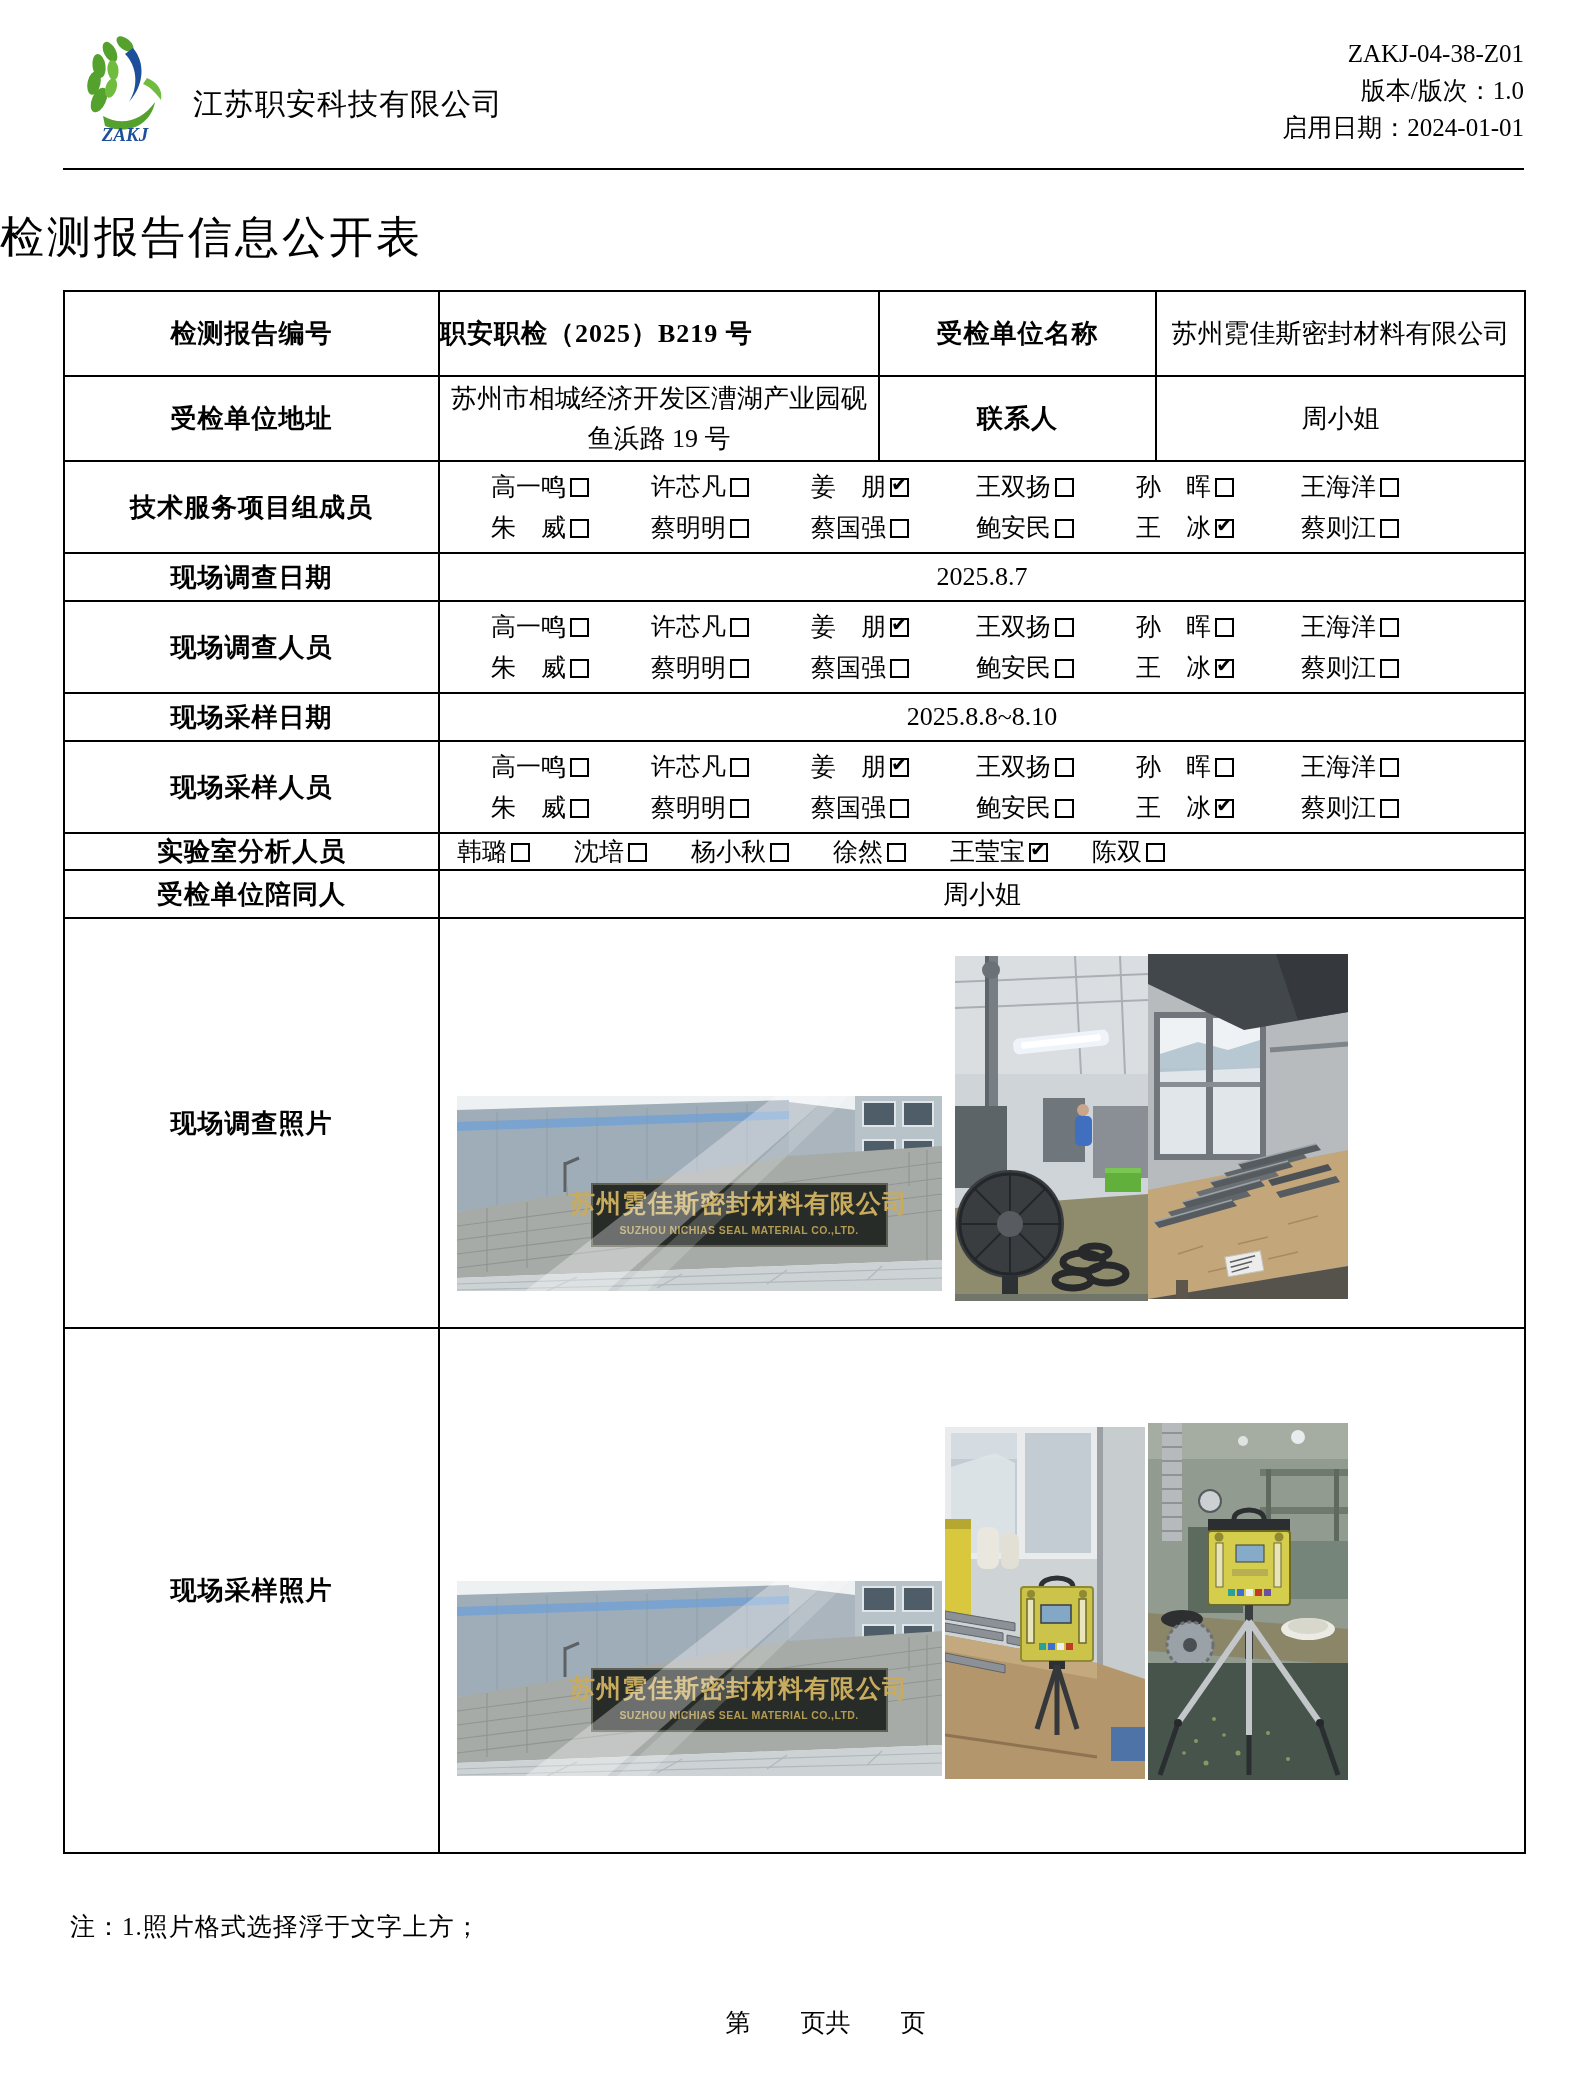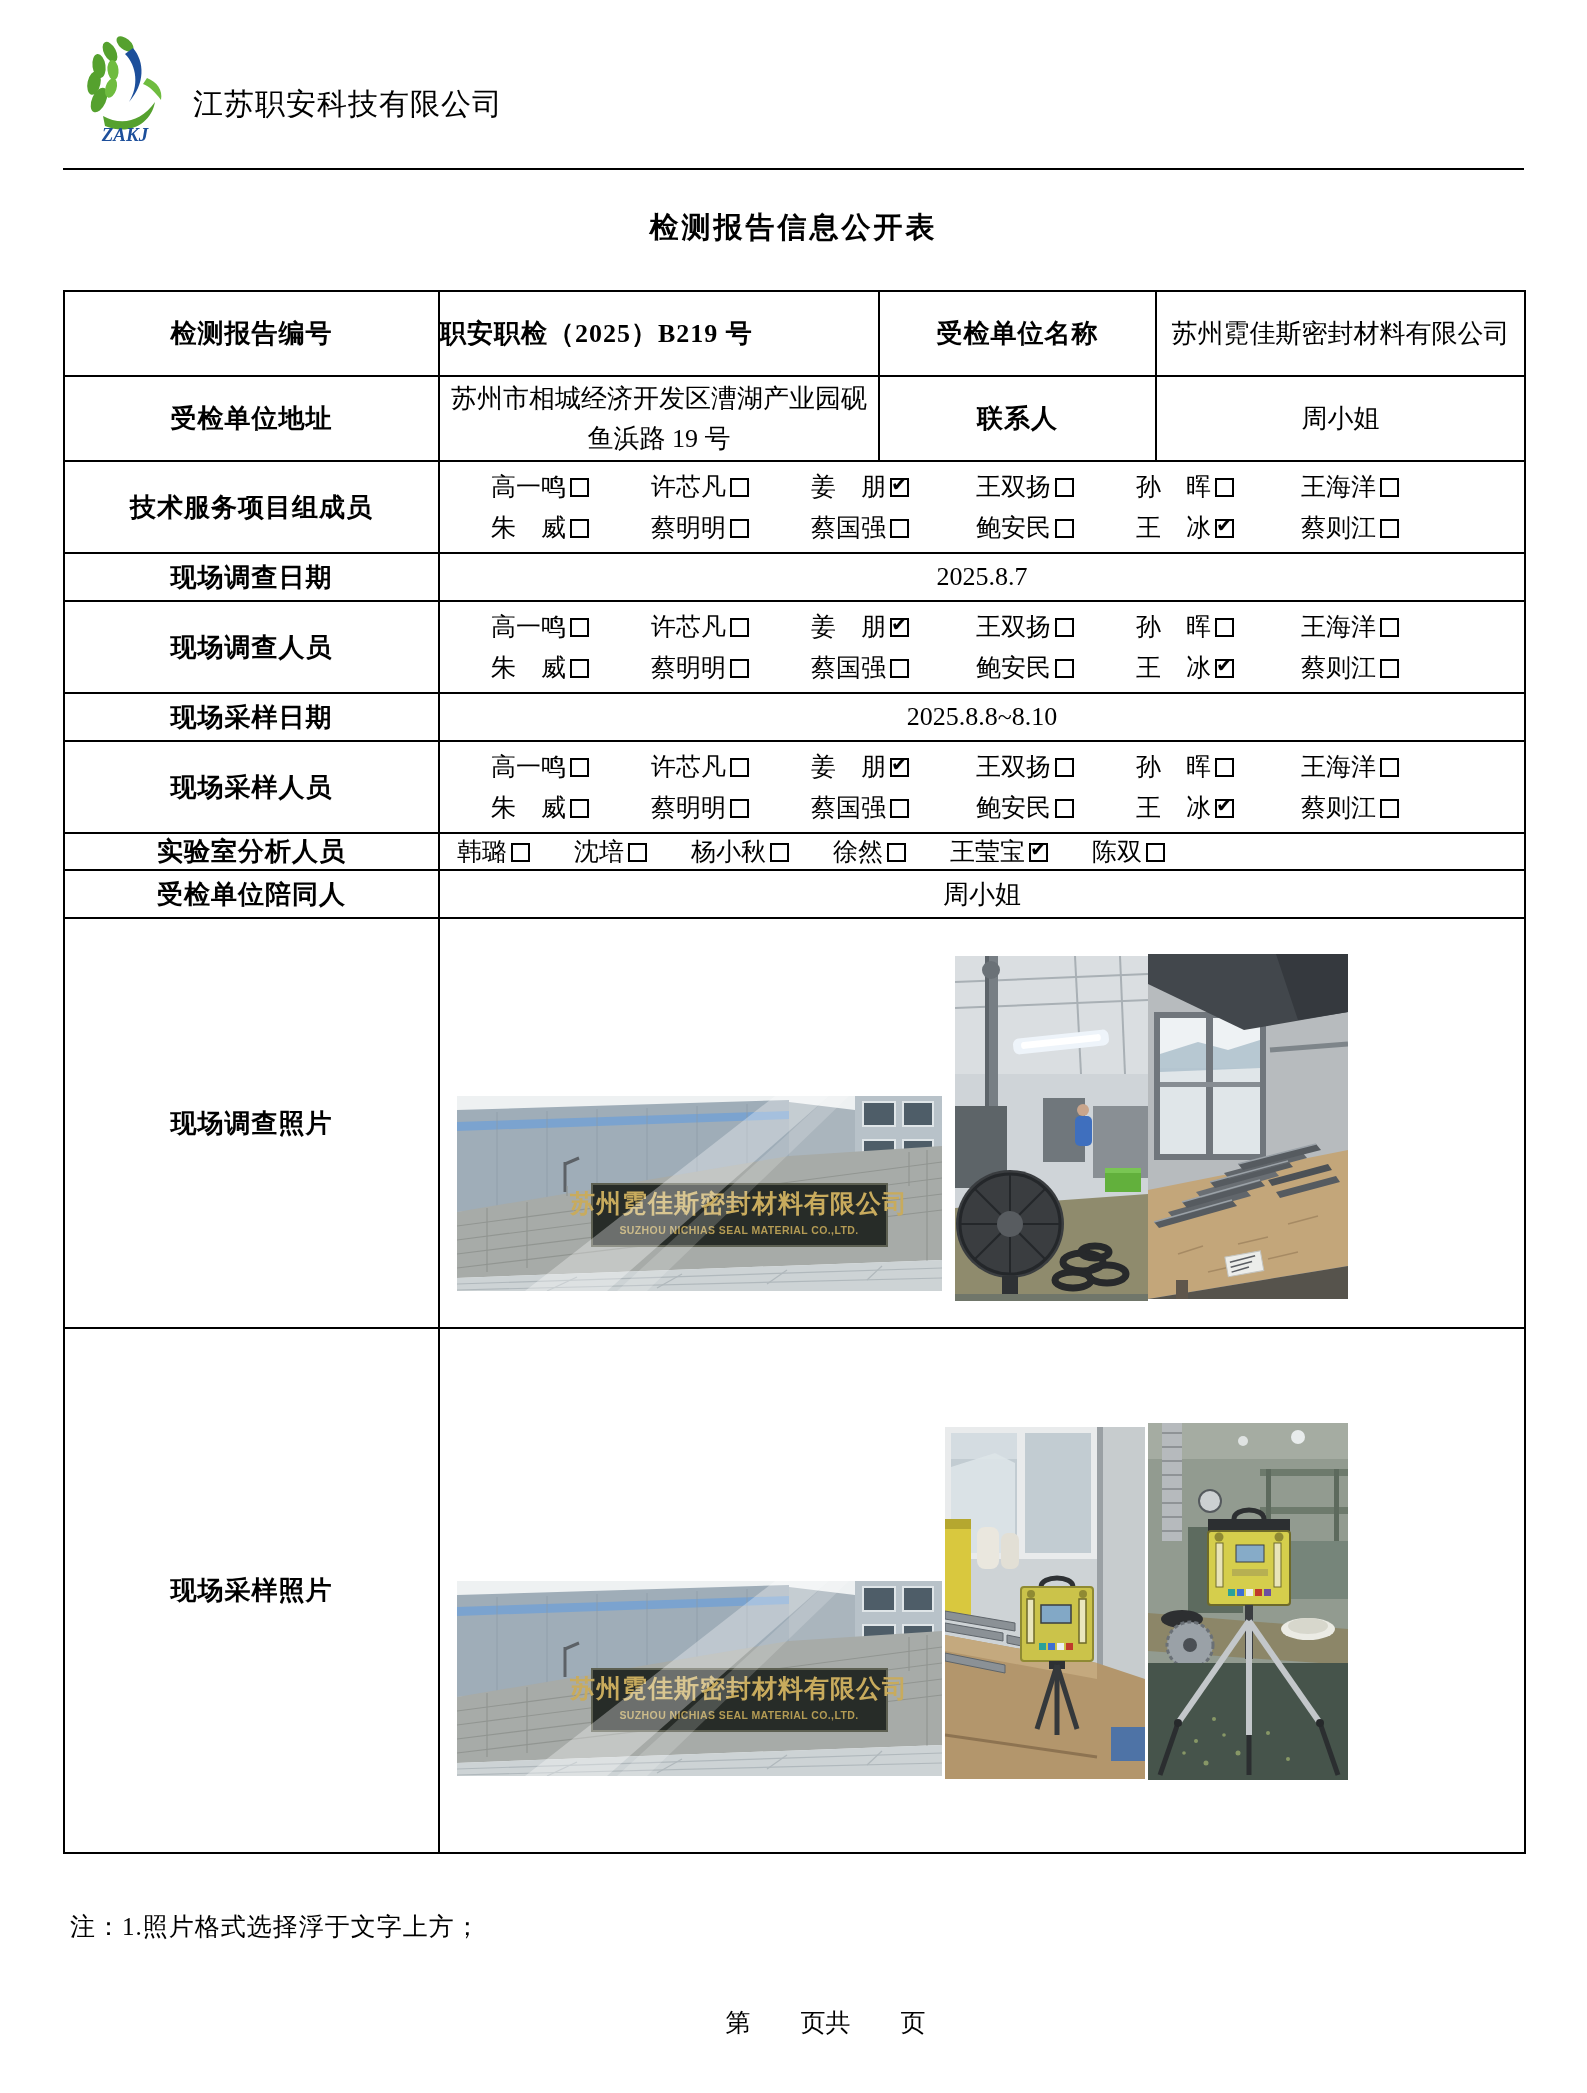--- a/index.html
+++ b/index.html
@@ -8,22 +8,22 @@
     background:#ffffff; font-family:"Liberation Serif","DejaVu Serif",serif; color:#000;
     overflow:hidden;
   }
   
   .header { position:absolute; top:34px; left:63px; right:63px; height:112px; display:flex; align-items:center; }
   .logo-wrap { width:96px; height:108px; margin-left:14px; flex:0 0 auto; }
   .company-name { font-size:30px; margin-left:20px; letter-spacing:1px;margin-top:28px; }
   .doc-meta { margin-left:auto; text-align:right; font-size:25px; line-height:37px; }
   .header-rule { position:absolute; top:168px; left:63px; right:63px; border-top:2px solid #000; }
   
-  .page-title { position:absolute; top:208px; left:0; width:100%; text-align:center;
-    font-size:29px; font-weight:bold; letter-spacing:3px; }
+  .page-title { position:absolute; top:208px; left:0; width:100%; 
+    font-size:44px; font-weight:normal; letter-spacing:3px; }
   
   table.form { position:absolute; top:290px; left:63px; width:1461px;
     border-collapse:collapse; table-layout:fixed; }
   table.form td { border:2px solid #000; vertical-align:middle; font-size:26px; padding:0; }
   td.lbl { font-weight:bold; text-align:center; letter-spacing:1px; }
   td.ctr { text-align:center; }
   td.val-bold { font-weight:bold; text-align:left; padding-left:14px; font-size:27px; letter-spacing:1px; }
   td.pad-wrap { padding:0 30px; line-height:36px; }
   td.pad-addr { padding:0 18px; line-height:40px; }
   
@@ -62,20 +62,25 @@
           <ellipse cx="34" cy="52" rx="5.5" ry="10" transform="rotate(18 34 52)"></ellipse>
           <ellipse cx="36" cy="34" rx="5.5" ry="10" transform="rotate(-6 36 34)"></ellipse>
         </g>
         <path d="M56,12 C68,26 68,48 52,66 C62,50 60,30 48,18 Z" fill="#1d4f9b"></path>
         <path d="M26,80 C44,90 64,86 78,66 C74,88 52,100 28,90 Z" fill="#55a12e"></path>
         <path d="M70,42 C80,46 86,54 84,64 C78,56 72,50 66,48 Z" fill="#6fbc3f"></path>
         <text x="48" y="105" text-anchor="middle" font-size="19" font-style="italic" font-weight="bold" fill="#1d4f9b">ZAKJ</text>
       </svg>
     </div>
     <div class="company-name">江苏职安科技有限公司</div>
+    <div class="doc-meta">
+      <div>ZAKJ-04-38-Z01</div>
+      <div>版本/版次：1.0</div>
+      <div>启用日期：2024-01-01</div>
+    </div>
   </div>
   <div class="header-rule"></div>
 
   <div class="page-title">检测报告信息公开表</div>
 
   <table class="form">
     <colgroup>
         <col style="width:375px">
         <col style="width:440px">
         <col style="width:277px">

